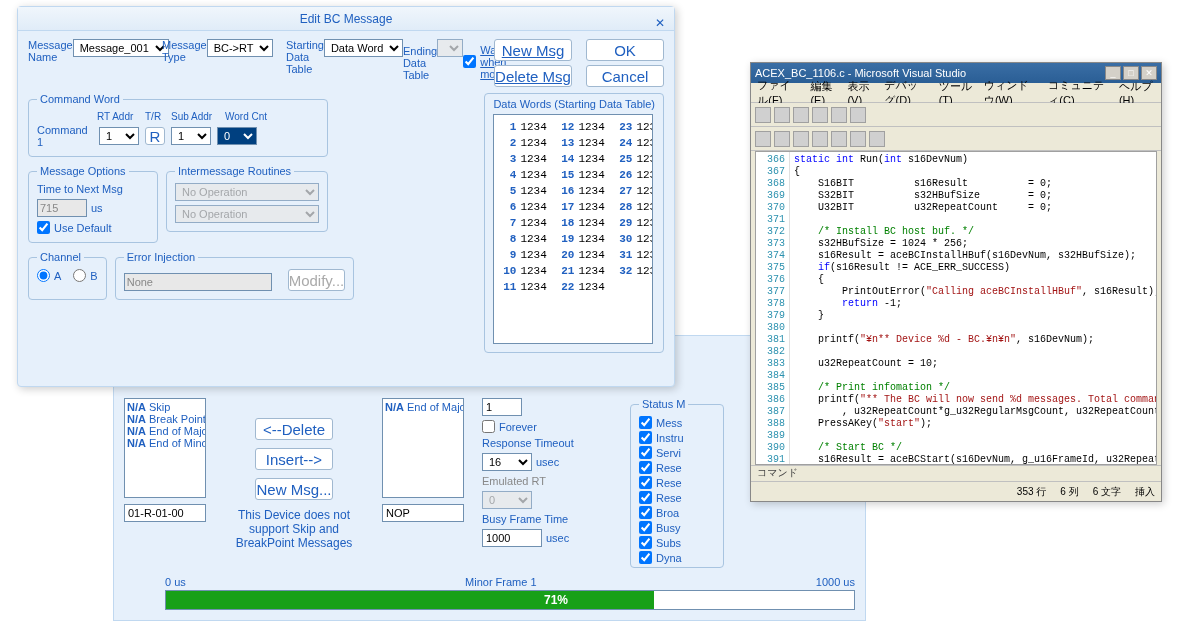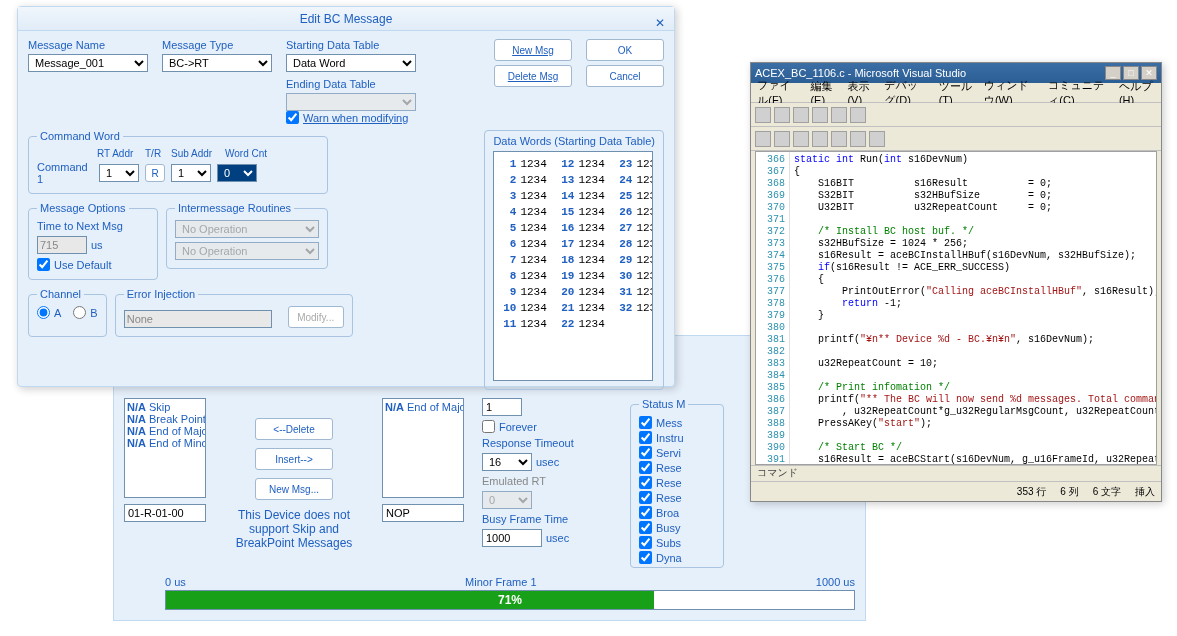--- a/index.html
+++ b/index.html
@@ -4,25 +4,25 @@
 <style>
 * { box-sizing: border-box; margin: 0; padding: 0; }
 body { font-family: Tahoma, sans-serif; font-size: 11px; background: #fff; width: 1177px; height: 636px; position: relative; overflow: hidden; }
 
 
 .dialog { position: absolute; left: 17px; top: 6px; width: 658px; height: 381px; background: #E6F0FB; border: 1px solid #C0D8F0; border-radius: 4px; box-shadow: 2px 2px 8px rgba(0,0,0,0.2); z-index: 30; }
 .dialog-title { height: 24px; line-height: 24px; text-align: center; color: #2060C0; font-size: 12px; border-bottom: 1px solid #C0D8F0; position: relative; background: linear-gradient(#F0F6FC,#E0ECF8); }
 .dialog-close { position: absolute; right: 6px; top: 4px; width: 16px; height: 16px; color: #2060C0; cursor: pointer; }
 .dialog-body { padding: 8px 10px; color: #2060C0; }
 .row { display: flex; gap: 14px; margin-bottom: 6px; align-items: flex-start; }
-.col { display: flex; flex-direction: column; }
+.col { display: flex; flex-direction: row; }
 .label { color: #2060C0; margin-bottom: 3px; font-size: 11px; }
 select, input[type="text"] { font-size: 11px; height: 18px; background: #fff; border: 1px solid #7090B0; padding: 1px 2px; }
 select:disabled,input:disabled { background: #E8E8E8; color: #888; }
-.btn { height: 22px; min-width: 78px; background:#fff; border:1px solid #A0B8D0; border-radius:3px; color:#2060C0; font-size:10px; cursor:pointer; }
+.btn { height: 22px; min-width: 78px; background:#fff; border:1px solid #A0B8D0; border-radius:3px; color:#2060C0; font-size:15px; cursor:pointer; }
 .btn.underline { text-decoration: underline; }
 .btn-col { display:flex; flex-direction:column; gap:4px; }
 fieldset { border:1px solid #A8C4E0; border-radius:4px; padding:6px 8px 8px; color:#2060C0; }
 fieldset > legend { color:#2060C0; padding:0 3px; font-size:11px; }
 .chk { display:flex; align-items:center; gap:4px; color:#2060C0; }
 .radio { display:flex; align-items:center; gap:4px; }
 .data-words { border:1px solid #A8C4E0; border-radius:4px; padding:4px 8px 8px; }
 .data-words-title { color:#2060C0; margin-bottom:4px; }
 .dw-box { background:#fff; border:1px solid #7090B0; height:230px; width:160px; padding:4px; overflow:hidden; }
 .dw-row { display:flex; gap:4px; font-family: 'Courier New',monospace; font-size:11px; line-height:16px; }
@@ -33,21 +33,21 @@
 
 .bgwin { position:absolute; left:113px; top:335px; width:753px; height:286px; background:#E6F0FB; border:1px solid #C0D8F0; z-index:10; padding:62px 10px 10px 10px; color:#2060C0; }
 .bg-listbox { background:#fff; border:1px solid #7090B0; height:100px; width:82px; padding:2px; font-size:11px; overflow:hidden; }
 .bg-listbox .li { white-space: nowrap; }
 .na { color:#2060C0; font-weight:bold; }
 .listbox-row { display:flex; align-items:flex-start; gap:18px; }
 .small-txt { background:#fff; border:1px solid #7090B0; width:70px; height:18px; font-size:11px; padding:1px 3px; }
 .status-col { display:flex; flex-direction:column; gap:2px; }
 .progress-wrap { margin-top:8px;margin-left:41px; }
 .progress-labels { display:flex; justify-content:space-between; color:#2060C0; font-size:11px; }
-.progress-bar { position:relative; height:20px; border:1px solid #7090B0; background:#fff; margin-top:2px; }
+.progress-bar { position:relative; height:20px; border:1px solid #7090B0; background:#fff; margin-top:2px;padding-left:46px; }
 .progress-fill { position:absolute; left:0; top:0; height:100%; background:#18A018; width:71%; }
 .progress-text { position:absolute; width:100%; text-align:center; top:2px; color:#fff; font-size:12px; font-weight:bold; }
 
 
 .vswin { position:absolute; left:750px; top:62px; width:412px; height:440px; background:#ECE9D8; border:1px solid #888; z-index:20; box-shadow:2px 2px 8px rgba(0,0,0,0.2); display:flex; flex-direction:column; }
 .vstitle { height:20px; background:linear-gradient(#3A6EA5,#2A5E95); color:#fff; font-size:11px; display:flex; align-items:center; padding:0 4px; justify-content:space-between; }
 .vstitle-btns { display:flex; gap:2px; }
 .vstitle-btn { width:16px; height:14px; background:#D4D0C8; border:1px solid #888; font-size:9px; text-align:center; line-height:12px; cursor:pointer; }
 .vsmenu { height:20px; background:#ECE9D8; display:flex; align-items:center; gap:10px; padding:0 6px; font-size:11px; border-bottom:1px solid #C0C0C0; }
 .vsmenu span { color:#000; }

